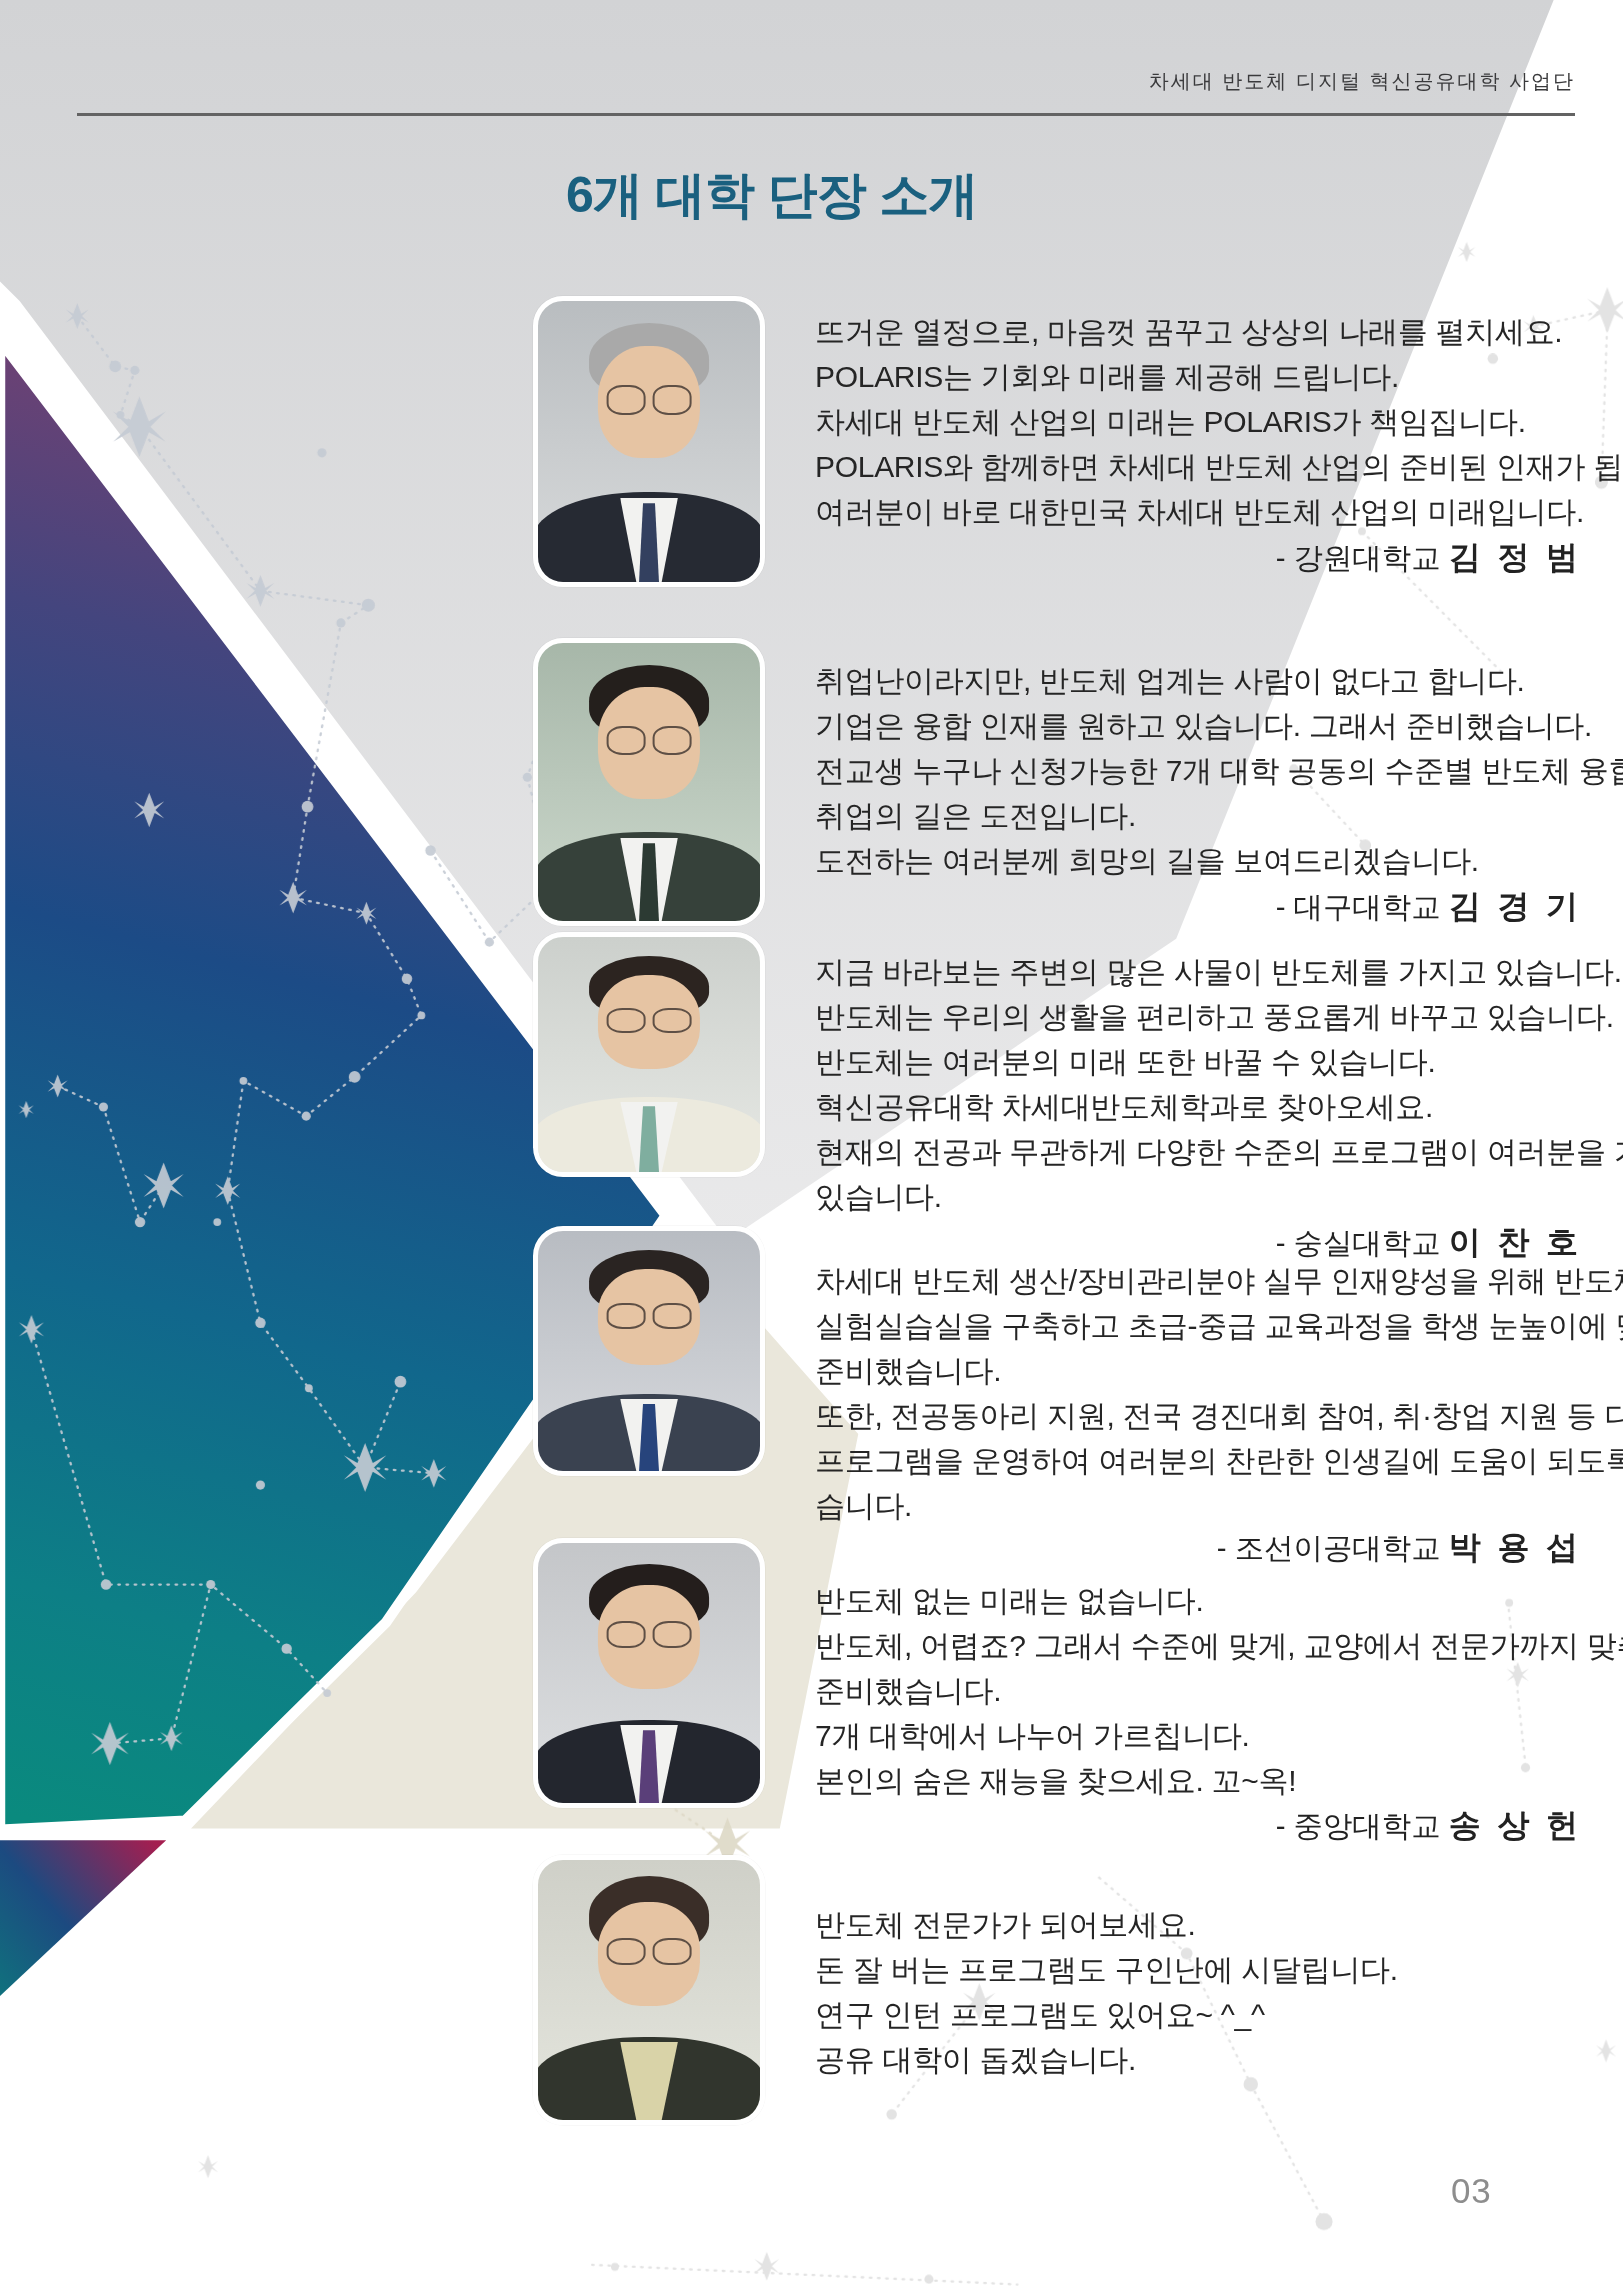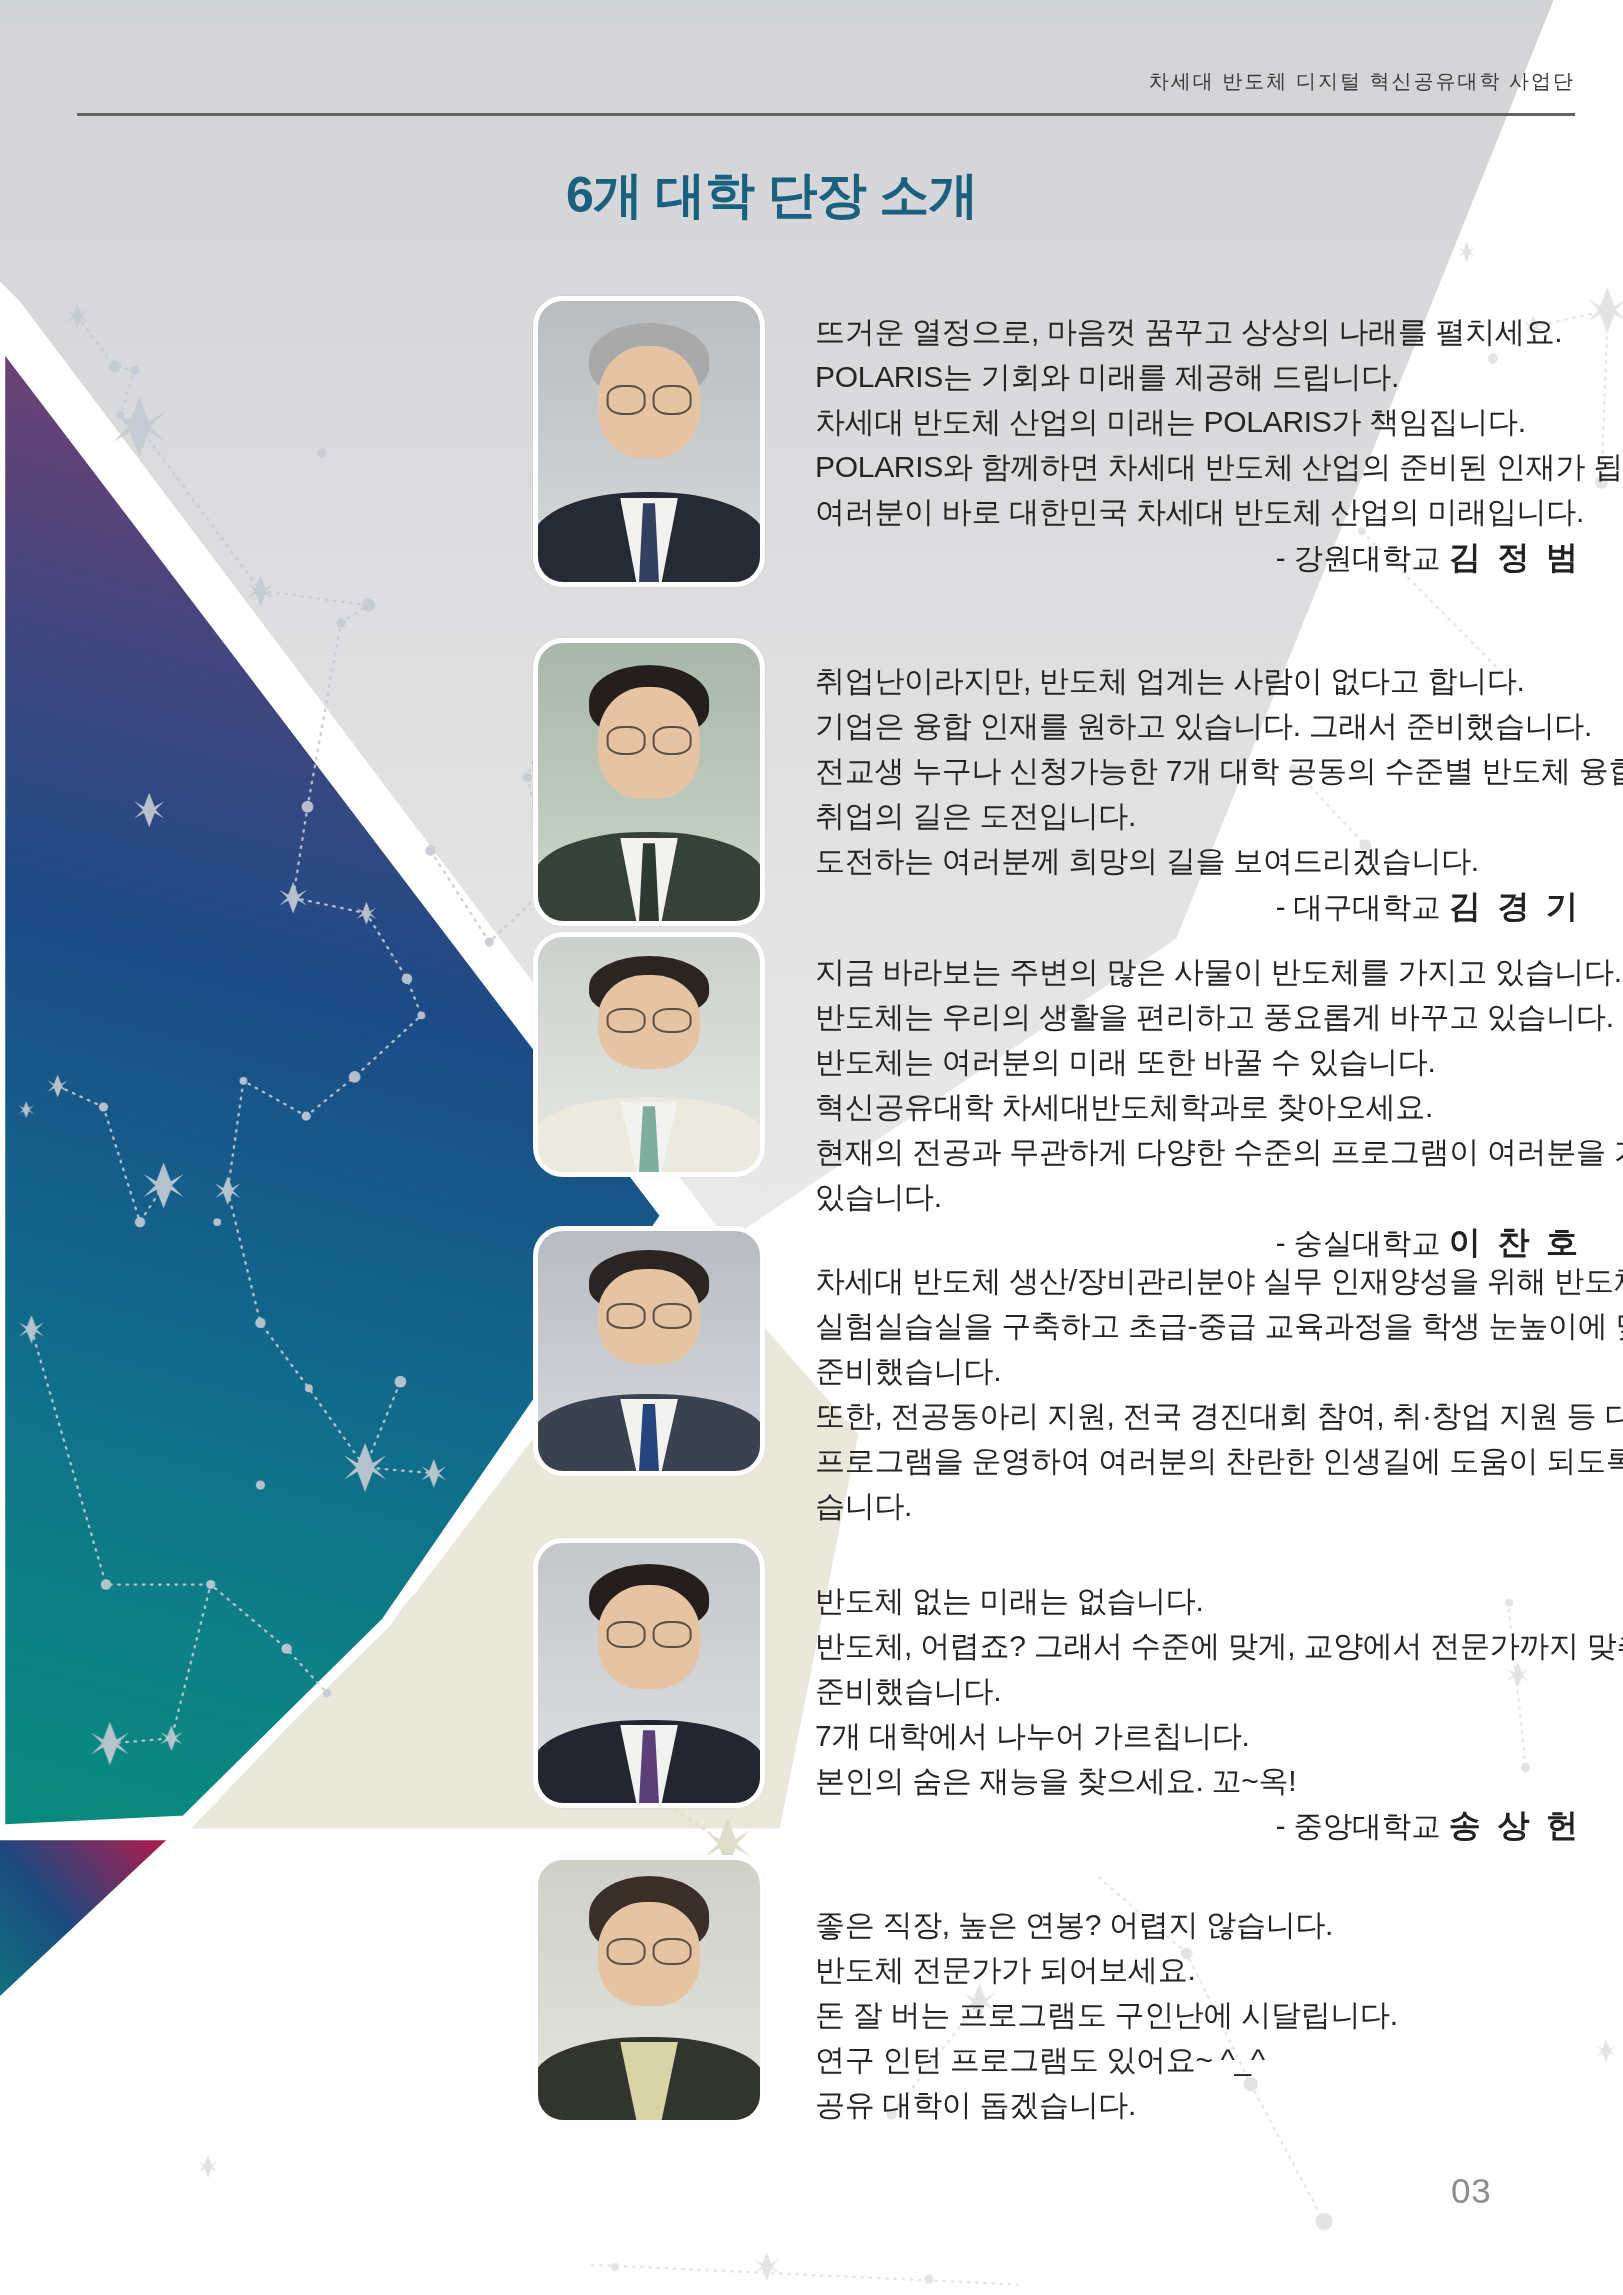--- a/index.html
+++ b/index.html
@@ -272,34 +272,36 @@
   </div>
 
   <div class="ptext" style="top:1258px">
     <div>차세대 반도체 생산/장비관리분야 실무 인재양성을 위해 반도체 전용</div>
     <div>실험실습실을 구축하고 초급-중급 교육과정을 학생 눈높이에 맞추어</div>
     <div>준비했습니다.</div>
     <div>또한, 전공동아리 지원, 전국 경진대회 참여, 취·창업 지원 등 다양한</div>
     <div>프로그램을 운영하여 여러분의 찬란한 인생길에 도움이 되도록 하겠</div>
     <div>습니다.</div>
   </div>
+  <div class="attr" style="top:1525px">
+    <span>- 조선이공대학교 </span><span class="nm">박 용 섭</span>
+  </div>
 
   <div class="ptext" style="top:1578px">
     <div>반도체 없는 미래는 없습니다.</div>
     <div>반도체, 어렵죠? 그래서 수준에 맞게, 교양에서 전문가까지 맞추어</div>
     <div>준비했습니다.</div>
     <div>7개 대학에서 나누어 가르칩니다.</div>
     <div>본인의 숨은 재능을 찾으세요. 꼬~옥!</div>
   </div>
   <div class="attr" style="top:1803px">
     <span>- 중앙대학교 </span><span class="nm">송 상 헌</span>
   </div>
 
   <div class="ptext" style="top:1902px">
-    <div>좋은 직장, 높은 연봉? 어렵지 않습니다.</div>
     <div>반도체 전문가가 되어보세요.</div>
     <div>돈 잘 버는 프로그램도 구인난에 시달립니다.</div>
     <div>연구 인턴 프로그램도 있어요~ ^_^</div>
     <div>공유 대학이 돕겠습니다.</div>
   </div>
 
   <div class="page-number">03</div>
 
 </div>
 

